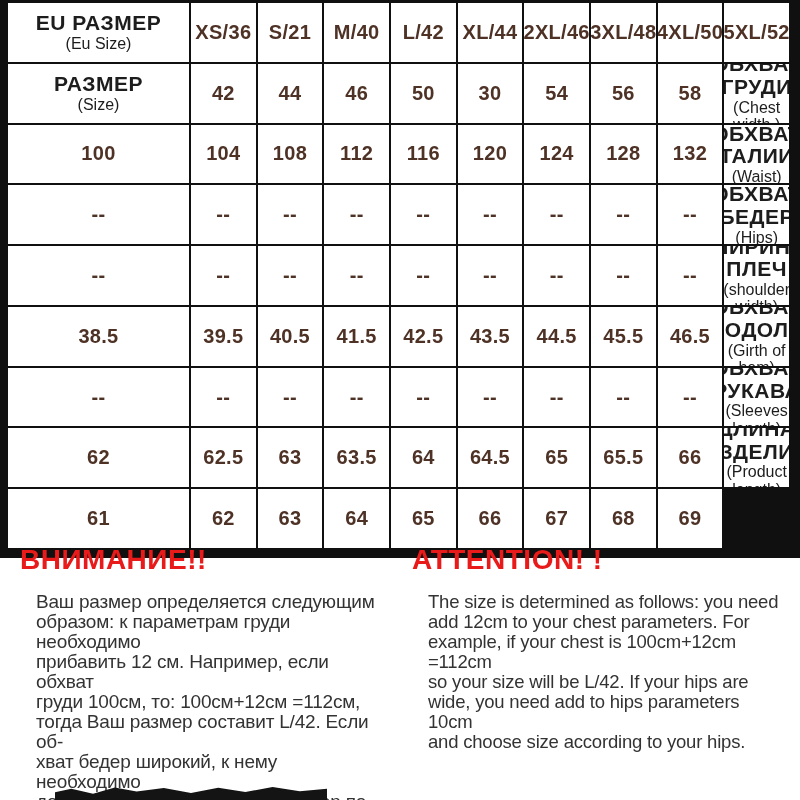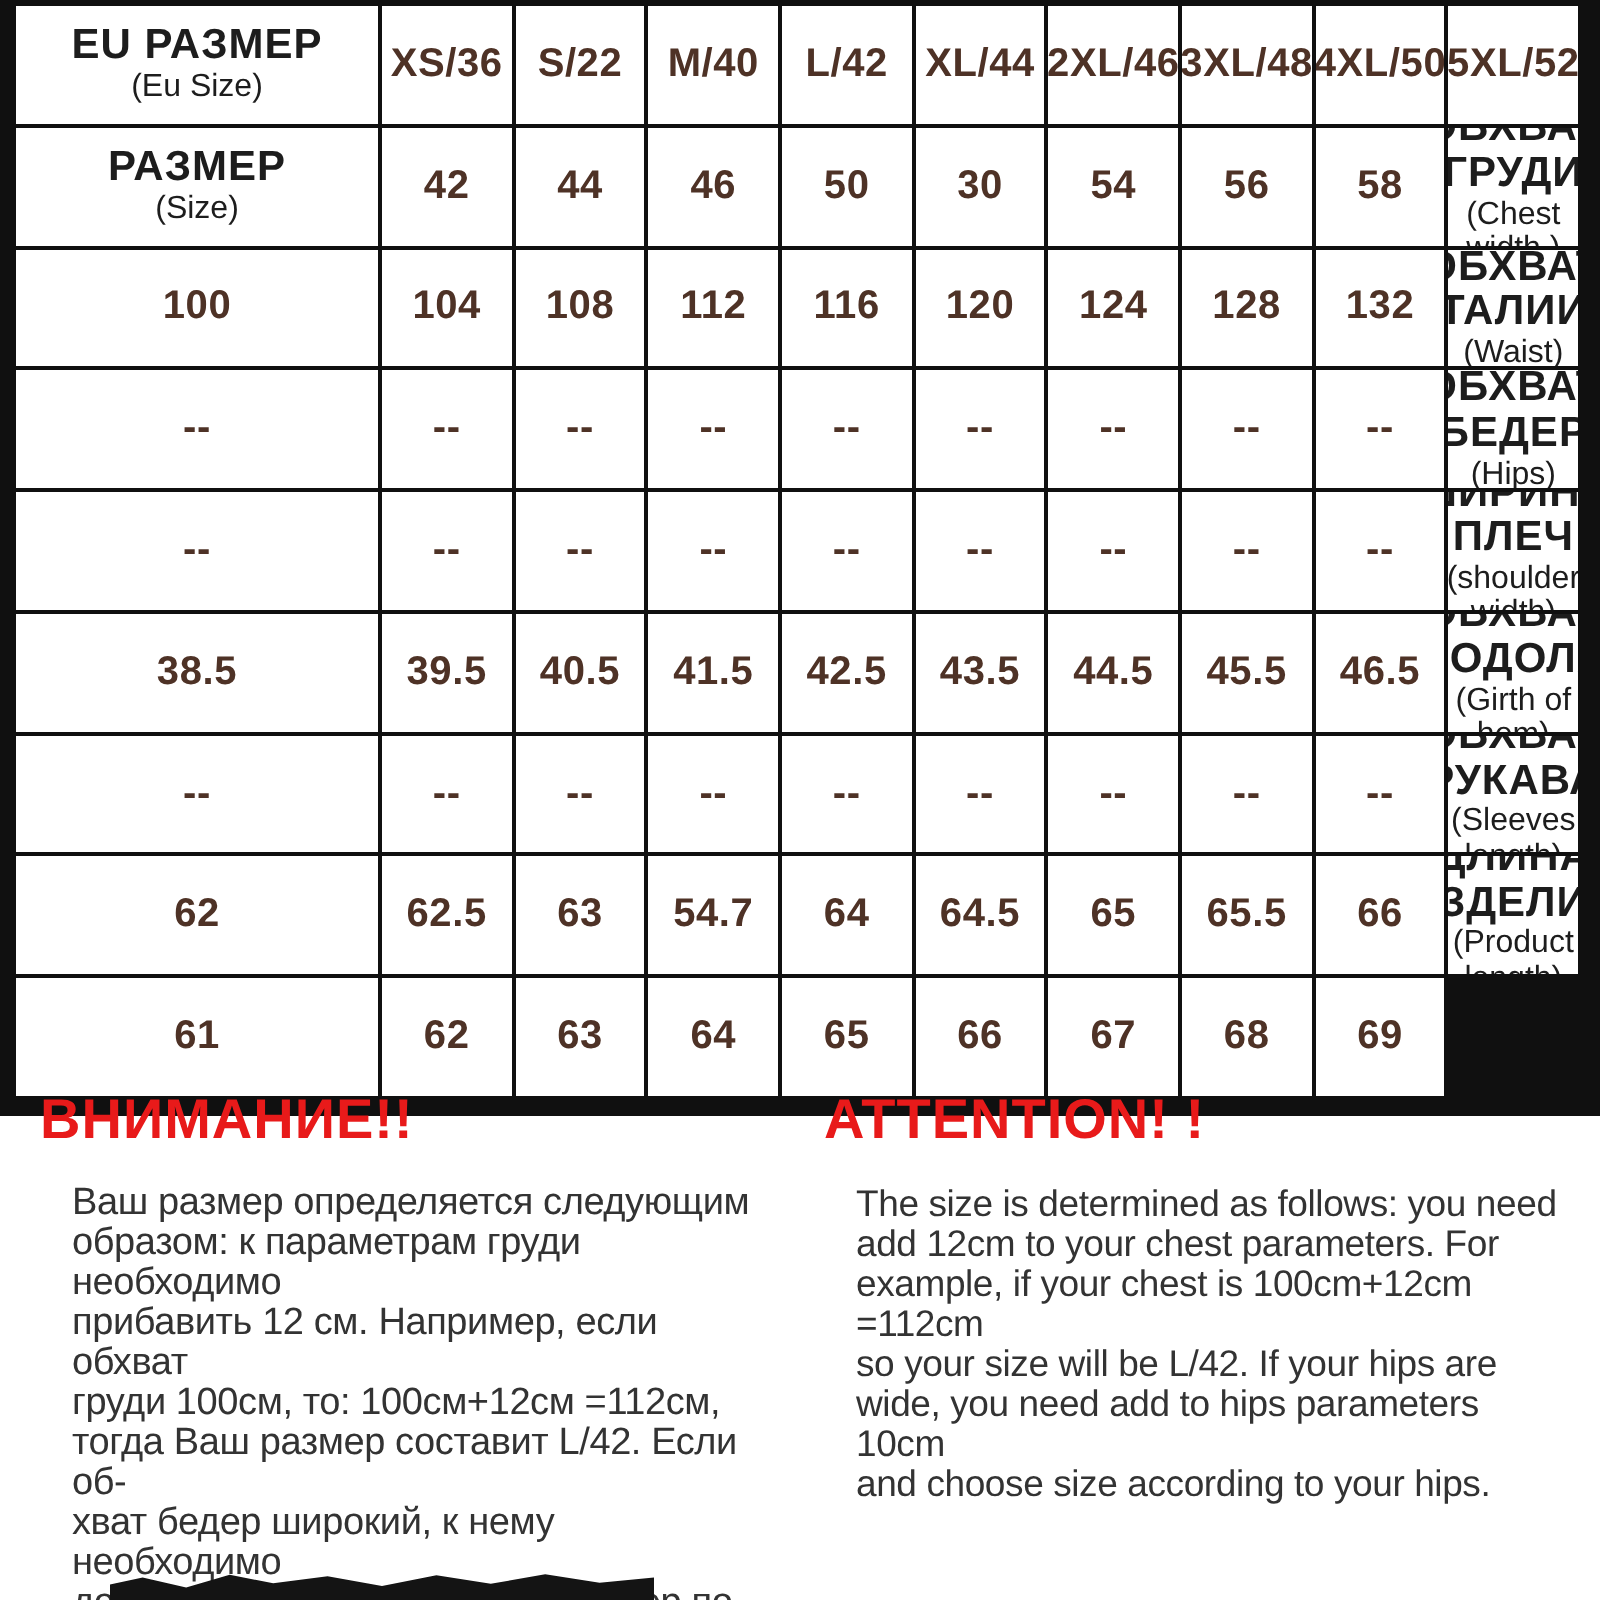--- a/index.html
+++ b/index.html
@@ -100,21 +100,21 @@
 <body>
 
 <div class="sheet">
 
   <div class="grid" id="size-table">
       <div class="cell label-cell">
         <span class="ru">EU РАЗМЕР</span>
         <span class="en">(Eu Size)</span>
       </div>
       <div class="cell value-cell">XS/36</div>
-      <div class="cell value-cell">S/22</div>
+      <div class="cell value-cell">S/21</div>
       <div class="cell value-cell">M/40</div>
       <div class="cell value-cell">L/42</div>
       <div class="cell value-cell">XL/44</div>
       <div class="cell value-cell">2XL/46</div>
       <div class="cell value-cell">3XL/48</div>
       <div class="cell value-cell">4XL/50</div>
       <div class="cell value-cell">5XL/52</div>
       <div class="cell label-cell">
         <span class="ru">РАЗМЕР</span>
         <span class="en">(Size)</span>
@@ -192,21 +192,21 @@
       <div class="cell value-cell">--</div>
       <div class="cell value-cell">--</div>
       <div class="cell value-cell">--</div>
       <div class="cell label-cell">
         <span class="ru">ОБХВАТ РУКАВА</span>
         <span class="en">(Sleeves length)</span>
       </div>
       <div class="cell value-cell">62</div>
       <div class="cell value-cell">62.5</div>
       <div class="cell value-cell">63</div>
-      <div class="cell value-cell">54.7</div>
+      <div class="cell value-cell">63.5</div>
       <div class="cell value-cell">64</div>
       <div class="cell value-cell">64.5</div>
       <div class="cell value-cell">65</div>
       <div class="cell value-cell">65.5</div>
       <div class="cell value-cell">66</div>
       <div class="cell label-cell">
         <span class="ru">ДЛИНА ИЗДЕЛИЯ</span>
         <span class="en">(Product length)</span>
       </div>
       <div class="cell value-cell">61</div>

